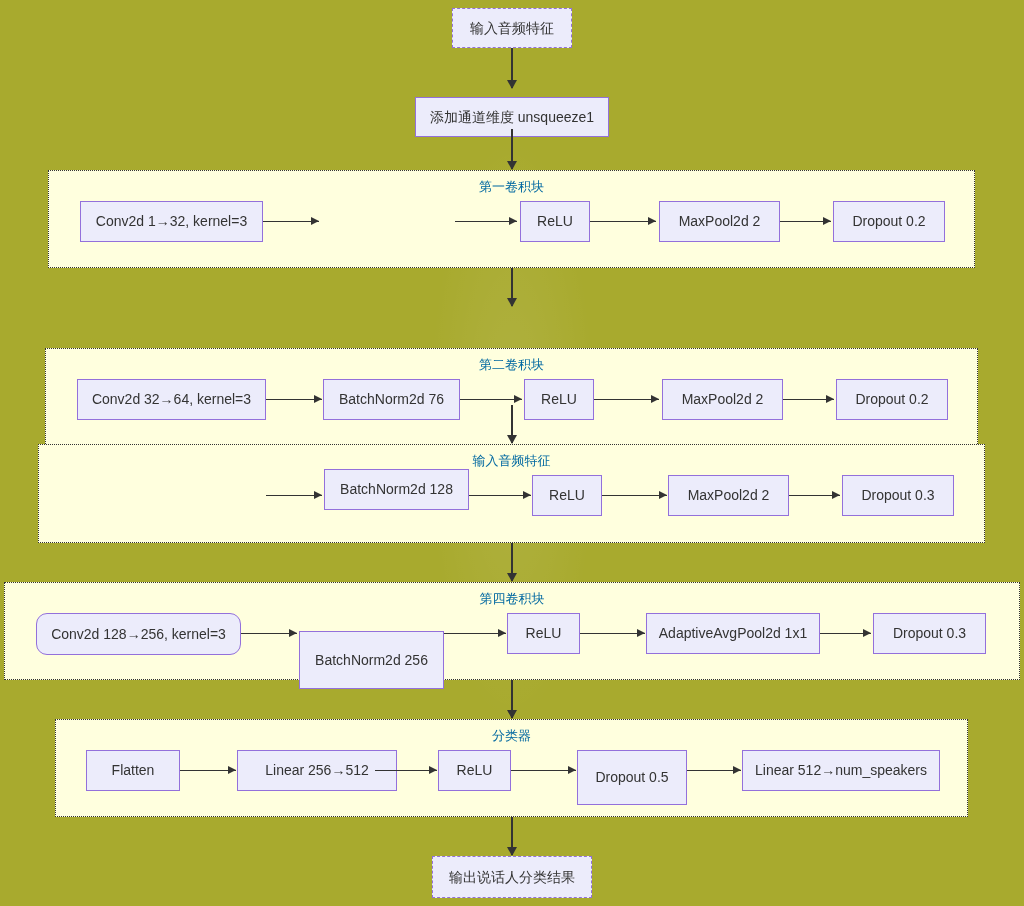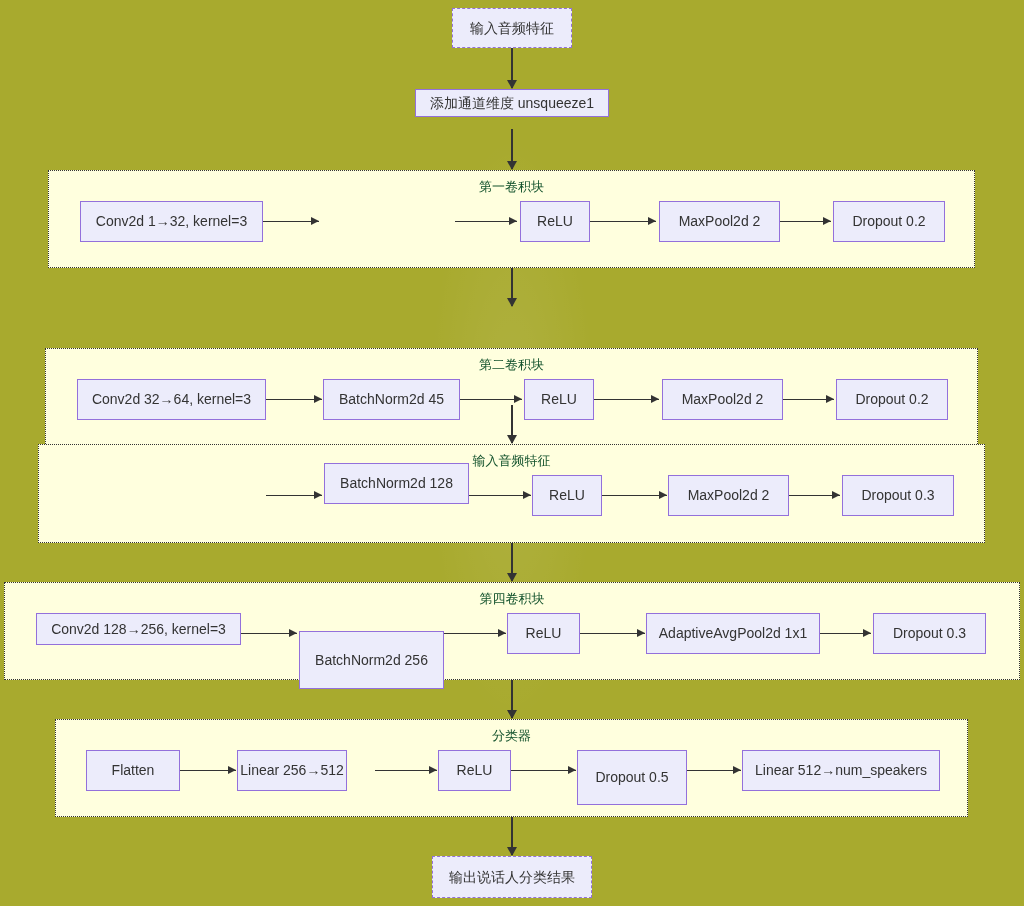--- a/index.html
+++ b/index.html
@@ -44,21 +44,21 @@
     border: 1px dotted #333333;
     box-sizing: border-box;
   }
   .subgraph-title {
     position: absolute;
     top: 7px;
     left: 0;
     right: 0;
     text-align: center;
     font-size: 13px;
-    color: #14532d;
+    color: #0369a1;
     white-space: nowrap;
   }
   
   .edge-h, .edge-v {
     position: absolute;
     background: #333333;
   }
   .edge-h { height: 1px; }
   .edge-v { width: 1px; }
   .arrow-r {
@@ -91,21 +91,21 @@
 
 <div id="diagram">
 
   <div class="watermark"></div>
 
   <div class="node terminal" style="left:452px; top:8px; width:120px; height:40px;">输入音频特征</div>
 
   <div class="edge-v thick" style="left:511px; top:48px; height:40px;"></div>
   <div class="arrow-d" style="left:507px; top:80px;"></div>
 
-  <div class="node" style="left:415px; top:89px; width:194px; height:28px;">添加通道维度 unsqueeze1</div>
+  <div class="node" style="left:415px; top:97px; width:194px; height:40px;">添加通道维度 unsqueeze1</div>
 
   <div class="edge-v thick" style="left:511px; top:129px; height:40px;"></div>
   <div class="arrow-d" style="left:507px; top:161px;"></div>
 
   <div class="subgraph" style="left:48px; top:170px; width:927px; height:98px;">
     <div class="subgraph-title">第一卷积块</div>
 
     <div class="node" style="left:31px; top:30px; width:183px; height:41px;">Conv2d 1→32, kernel=3</div>
     <div class="edge-h" style="left:214px; top:50px; width:56px;"></div>
     <div class="arrow-r" style="left:262px; top:46px;"></div>
@@ -127,21 +127,21 @@
   <div class="edge-v thick" style="left:511px; top:268px; height:38px;"></div>
   <div class="arrow-d" style="left:507px; top:298px;"></div>
 
   <div class="subgraph" style="left:45px; top:307px; width:933px; height:98px;margin-top:41px;">
     <div class="subgraph-title">第二卷积块</div>
 
     <div class="node" style="left:31px; top:30px; width:189px; height:41px;">Conv2d 32→64, kernel=3</div>
     <div class="edge-h" style="left:220px; top:50px; width:56px;"></div>
     <div class="arrow-r" style="left:268px; top:46px;"></div>
 
-    <div class="node" style="left:277px; top:30px; width:137px; height:41px;">BatchNorm2d 45</div>
+    <div class="node" style="left:277px; top:30px; width:137px; height:41px;">BatchNorm2d 76</div>
     <div class="edge-h" style="left:414px; top:50px; width:62px;"></div>
     <div class="arrow-r" style="left:468px; top:46px;"></div>
 
     <div class="node" style="left:478px; top:30px; width:70px; height:41px;">ReLU</div>
     <div class="edge-h" style="left:548px; top:50px; width:65px;"></div>
     <div class="arrow-r" style="left:605px; top:46px;"></div>
 
     <div class="node" style="left:616px; top:30px; width:121px; height:41px;">MaxPool2d 2</div>
     <div class="edge-h" style="left:737px; top:50px; width:51px;"></div>
     <div class="arrow-r" style="left:780px; top:46px;"></div>
@@ -151,42 +151,42 @@
 
   <div class="edge-v thick" style="left:511px; top:405px; height:38px;"></div>
   <div class="arrow-d" style="left:507px; top:435px;"></div>
 
   <div class="subgraph" style="left:38px; top:444px; width:947px; height:99px;">
     <div class="subgraph-title">输入音频特征</div>
 
     <div class="edge-h" style="left:227px; top:50px; width:56px;"></div>
     <div class="arrow-r" style="left:275px; top:46px;"></div>
 
-    <div class="node" style="left:285px; top:18px; width:145px; height:41px;">BatchNorm2d 128</div>
+    <div class="node" style="left:285px; top:24px; width:145px; height:41px;">BatchNorm2d 128</div>
     <div class="edge-h" style="left:430px; top:50px; width:62px;"></div>
     <div class="arrow-r" style="left:484px; top:46px;"></div>
 
     <div class="node" style="left:493px; top:30px; width:70px; height:41px;">ReLU</div>
     <div class="edge-h" style="left:563px; top:50px; width:65px;"></div>
     <div class="arrow-r" style="left:620px; top:46px;"></div>
 
     <div class="node" style="left:629px; top:30px; width:121px; height:41px;">MaxPool2d 2</div>
     <div class="edge-h" style="left:750px; top:50px; width:51px;"></div>
     <div class="arrow-r" style="left:793px; top:46px;"></div>
 
     <div class="node" style="left:803px; top:30px; width:112px; height:41px;">Dropout 0.3</div>
   </div>
 
   <div class="edge-v thick" style="left:511px; top:543px; height:38px;"></div>
   <div class="arrow-d" style="left:507px; top:573px;"></div>
 
   <div class="subgraph" style="left:4px; top:582px; width:1016px; height:98px;">
     <div class="subgraph-title">第四卷积块</div>
 
-    <div class="node" style="left:31px; top:30px; width:205px; height:32px;">Conv2d 128→256, kernel=3</div>
+    <div class="node" style="left:31px; top:30px; width:205px; height:42px;border-radius:11px;">Conv2d 128→256, kernel=3</div>
     <div class="edge-h" style="left:236px; top:50px; width:56px;"></div>
     <div class="arrow-r" style="left:284px; top:46px;"></div>
 
     <div class="node" style="left:294px; top:48px; width:145px; height:58px;">BatchNorm2d 256</div>
     <div class="edge-h" style="left:439px; top:50px; width:62px;"></div>
     <div class="arrow-r" style="left:493px; top:46px;"></div>
 
     <div class="node" style="left:502px; top:30px; width:73px; height:41px;">ReLU</div>
     <div class="edge-h" style="left:575px; top:50px; width:65px;"></div>
     <div class="arrow-r" style="left:632px; top:46px;"></div>
@@ -201,21 +201,21 @@
   <div class="edge-v thick" style="left:511px; top:680px; height:38px;"></div>
   <div class="arrow-d" style="left:507px; top:710px;"></div>
 
   <div class="subgraph" style="left:55px; top:719px; width:913px; height:98px;">
     <div class="subgraph-title">分类器</div>
 
     <div class="node" style="left:30px; top:30px; width:94px; height:41px;">Flatten</div>
     <div class="edge-h" style="left:124px; top:50px; width:56px;"></div>
     <div class="arrow-r" style="left:172px; top:46px;"></div>
 
-    <div class="node" style="left:181px; top:30px; width:110px; height:41px;">Linear 256→512</div>
+    <div class="node" style="left:181px; top:30px; width:160px; height:41px;">Linear 256→512</div>
     <div class="edge-h" style="left:319px; top:50px; width:62px;"></div>
     <div class="arrow-r" style="left:373px; top:46px;"></div>
 
     <div class="node" style="left:382px; top:30px; width:73px; height:41px;">ReLU</div>
     <div class="edge-h" style="left:455px; top:50px; width:65px;"></div>
     <div class="arrow-r" style="left:512px; top:46px;"></div>
 
     <div class="node" style="left:521px; top:30px; width:110px; height:55px;">Dropout 0.5</div>
     <div class="edge-h" style="left:631px; top:50px; width:54px;"></div>
     <div class="arrow-r" style="left:677px; top:46px;"></div>

